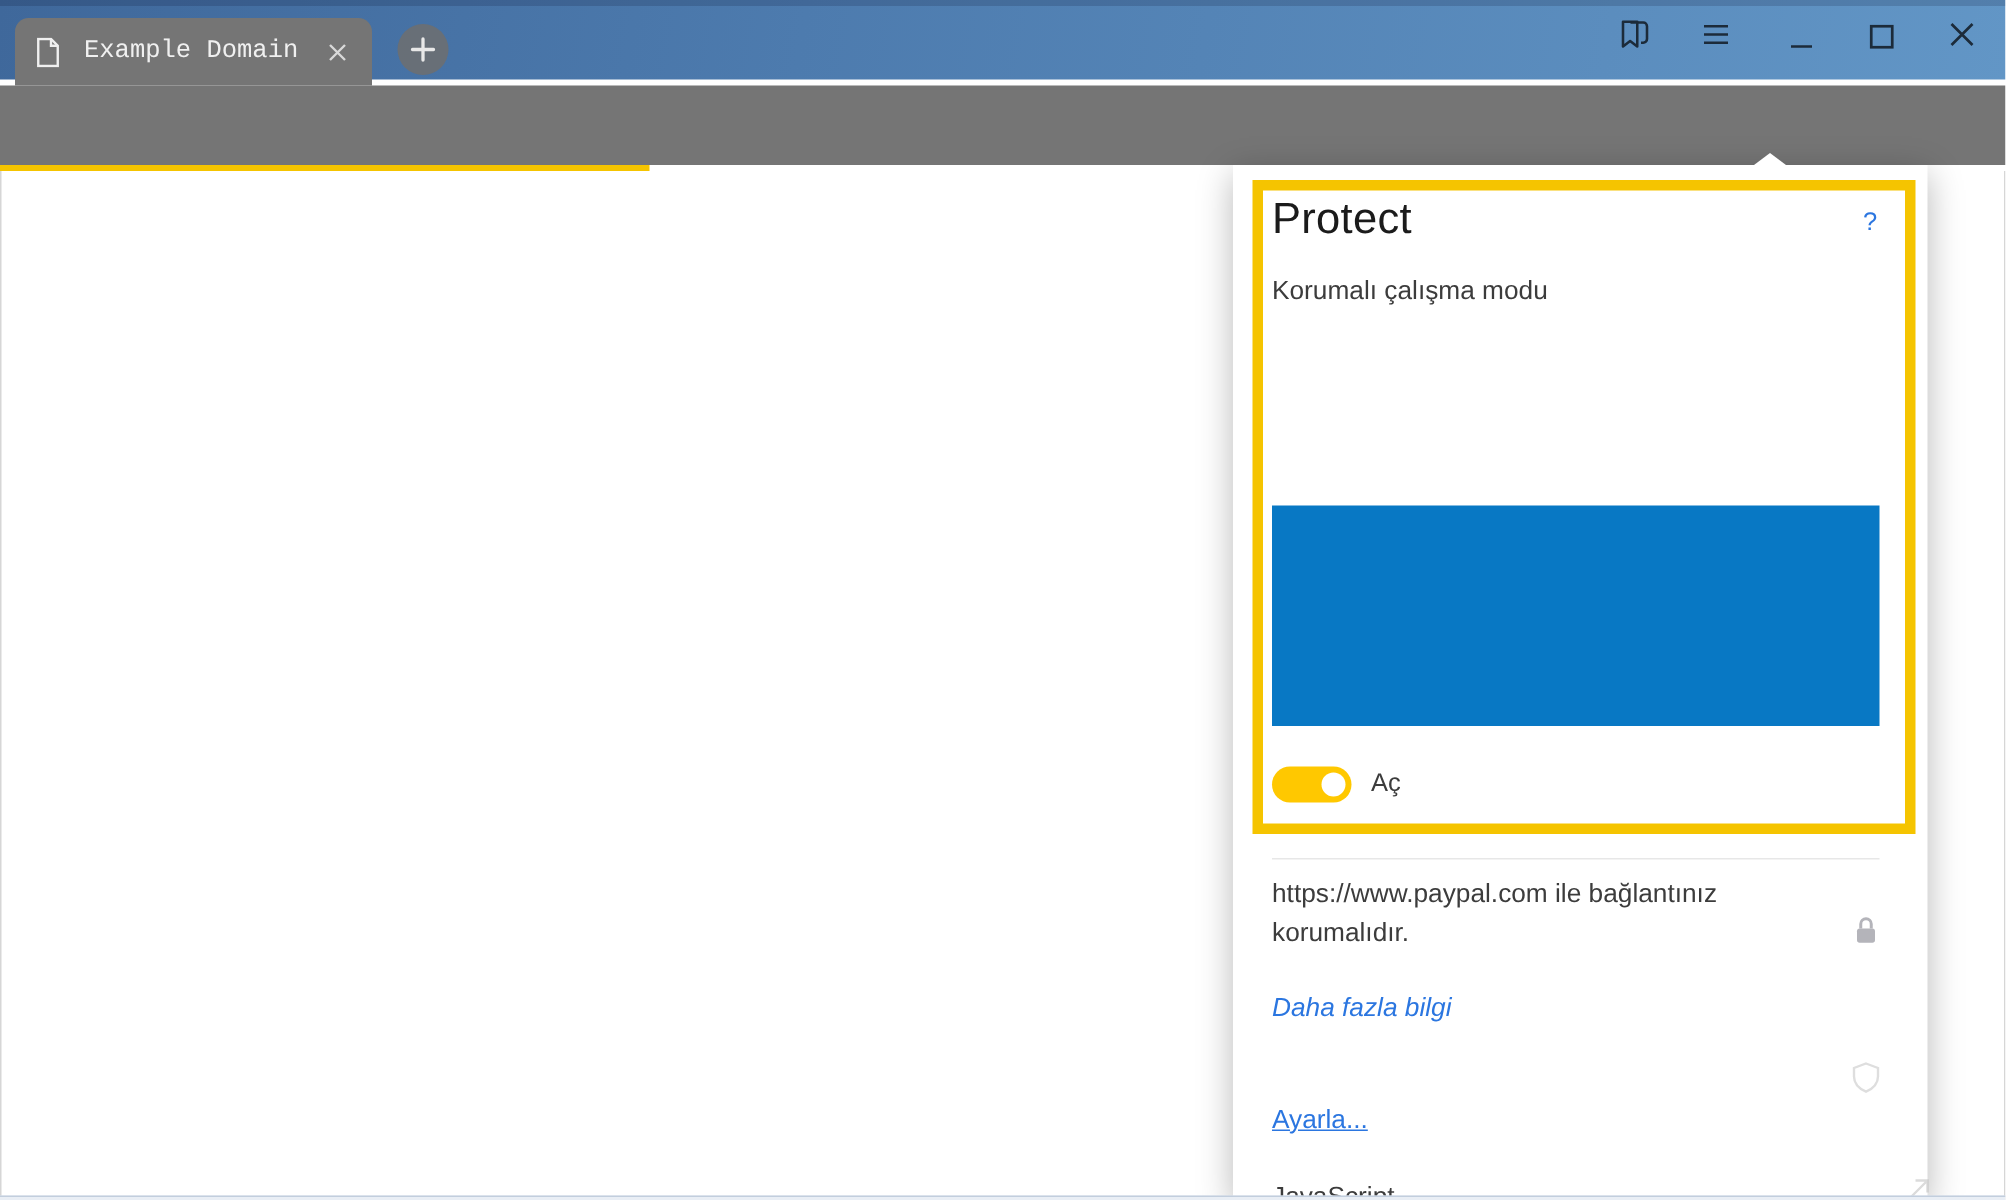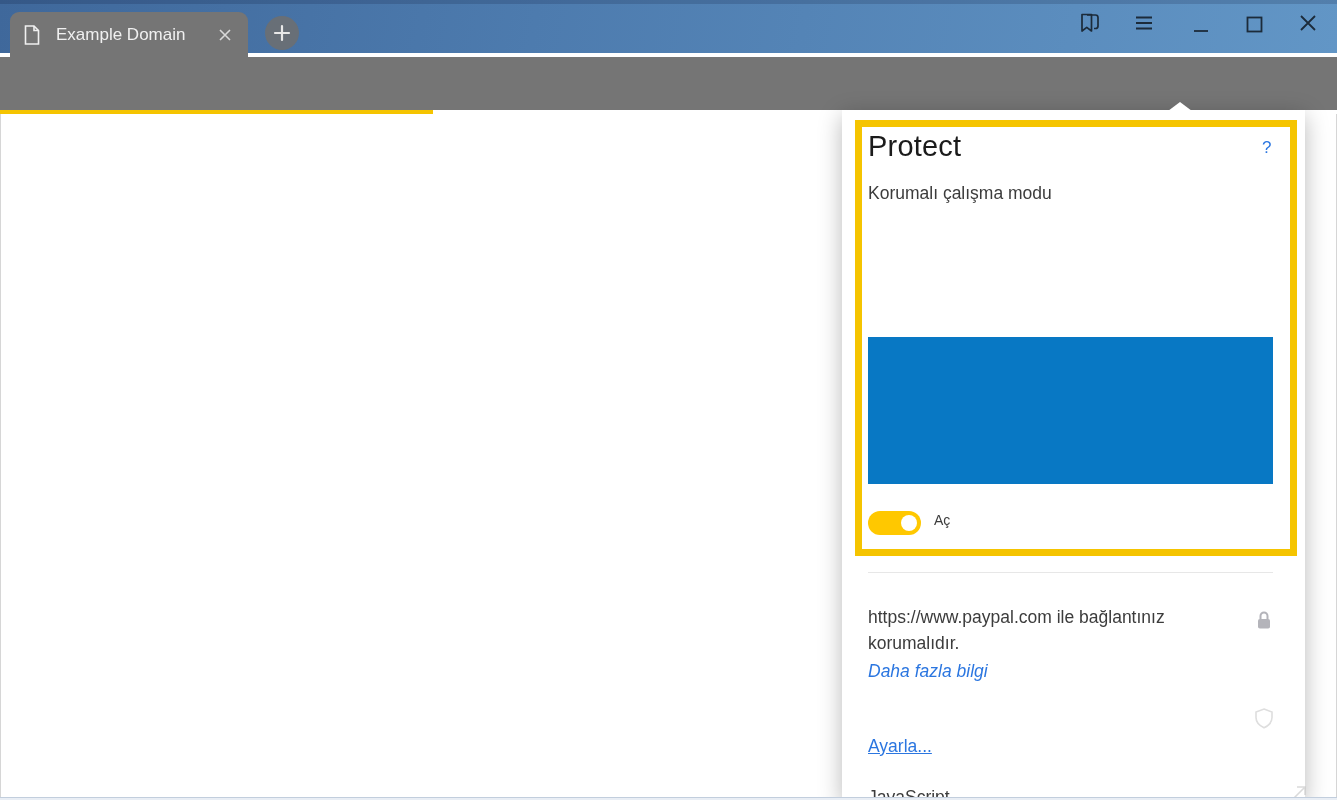--- a/index.html
+++ b/index.html
@@ -17,21 +17,21 @@
   body{
     position:relative;overflow:hidden;background:#ffffff;
     font-family:"Liberation Sans", sans-serif;
     -webkit-font-smoothing:antialiased;
   }
   .abs{position:absolute;}
 
   
   .titlebar{left:0;top:0;width:1337px;height:53px;
     background:linear-gradient(100deg,#3f689b 0%,#4d7bae 40%,#6296c6 100%);
-    box-shadow:inset 0 4px 0 rgba(0,0,30,0.15);}
+    box-shadow:inset 0 4px 0 rgba(0,0,30,0.15);font-family:Liberation Mono, monospace;}
   .tab{left:10px;top:12px;width:238px;height:45px;background:var(--chrome-gray);
     border-radius:9px 9px 0 0;display:flex;align-items:center;}
   .tab-favicon{margin-left:14px;width:16px;height:20px;}
   .tab-title{margin-left:16px;color:#f0f0f0;font-size:17px;white-space:nowrap;}
   .tab-close{position:absolute;right:14px;top:14px;width:18px;height:18px;cursor:pointer;}
   .newtab{left:265px;top:16px;width:34px;height:34px;border-radius:50%;
     background:rgba(110,110,110,0.85);display:flex;align-items:center;justify-content:center;}
   .ctl{display:flex;align-items:center;justify-content:center;}
 
   
@@ -49,33 +49,33 @@
   .progress{left:0;top:110px;width:433px;height:4px;background:var(--gold);z-index:6;}
 
   
   .page{left:0;top:110px;width:1337px;height:690px;background:#ffffff;z-index:1;}
   .page-edge-l{left:0;top:114px;width:1px;height:686px;background:#d6d6d6;z-index:50;}
   .page-edge-r{left:1336px;top:114px;width:1px;height:686px;background:#d6d6d6;z-index:50;}
   .page-edge-b{left:0;top:797px;width:1337px;height:3px;background:#e9eef5;border-top:1px solid #c2cedd;z-index:50;}
 
   
   .panel{left:822px;top:110px;width:463px;height:690px;background:#ffffff;z-index:10;
-    box-shadow:0 6px 22px rgba(0,0,0,0.28);margin-left:20px;}
+    box-shadow:0 6px 22px rgba(0,0,0,0.28);}
   .callout{left:1168px;top:102px;width:0;height:0;z-index:12;
     border-left:12px solid transparent;border-right:12px solid transparent;
     border-bottom:9px solid #ffffff;}
   .highlight{left:13px;top:10px;width:442px;height:436px;border:7px solid var(--gold);z-index:11;pointer-events:none;}
   .panel-title{left:26px;top:20px;font-size:29px;color:#1b1b1b;letter-spacing:0.2px;}
   .help{left:420px;top:28px;font-size:17px;color:var(--link);cursor:pointer;}
   .panel-subtitle{left:26px;top:73px;font-size:17.5px;color:#3c3c3c;}
   .panel-desc{left:26px;top:123px;width:414px;font-size:17.5px;line-height:29px;color:#3c3c3c;}
   .promo{left:26px;top:227px;width:405px;height:147px;background:var(--img-blue);}
   .toggle{left:26px;top:401px;width:53px;height:24px;border-radius:13px;background:var(--toggle-gold);cursor:pointer;}
   .knob{position:absolute;right:4px;top:4px;width:16px;height:16px;border-radius:50%;background:#ffffff;}
-  .toggle-label{left:92px;top:402px;font-size:14px;color:#3c3c3c;}
+  .toggle-label{left:92px;top:402px;font-size:17px;color:#3c3c3c;}
   .pdivider{left:26px;top:462px;width:405px;height:1px;background:#e7e7e7;}
   .sec-text{left:26px;font-size:17.5px;line-height:26px;color:#3c3c3c;}
   .sec-link{left:26px;font-size:17.5px;color:var(--link);cursor:pointer;}
   .sec-icon{position:absolute;}
   svg{display:block;}
 </style>
 </head>
 <body>
 
 <div class="abs titlebar">
@@ -238,21 +238,21 @@
 
   <div class="abs promo"></div>
 
   <div class="abs toggle">
     <span class="knob"></span>
   </div>
   <div class="abs toggle-label">Aç</div>
 
   <div class="abs pdivider"></div>
 
-  <div class="abs sec-text" style="top:494px;width:360px;">https://www.paypal.com ile bağlantınız korumalıdır.</div>
+  <div class="abs sec-text" style="top:472px;width:360px;">https://www.paypal.com ile bağlantınız korumalıdır.</div>
   <span class="sec-icon" style="left:414px;top:500px;">
     <svg width="16" height="21" viewBox="0 0 16 21">
       <rect x="2" y="9" width="12" height="9.5" rx="1.8" fill="#b4b4ba"></rect>
       <path d="M4.5 9V6a3.5 3.5 0 0 1 7 0v3" fill="none" stroke="#b4b4ba" stroke-width="2"></path>
     </svg>
   </span>
   <div class="abs sec-link" style="top:551px;font-style:italic;">Daha fazla bilgi</div>
 
   <span class="sec-icon" style="left:411px;top:597px;">
     <svg width="22" height="24" viewBox="0 0 22 24">

